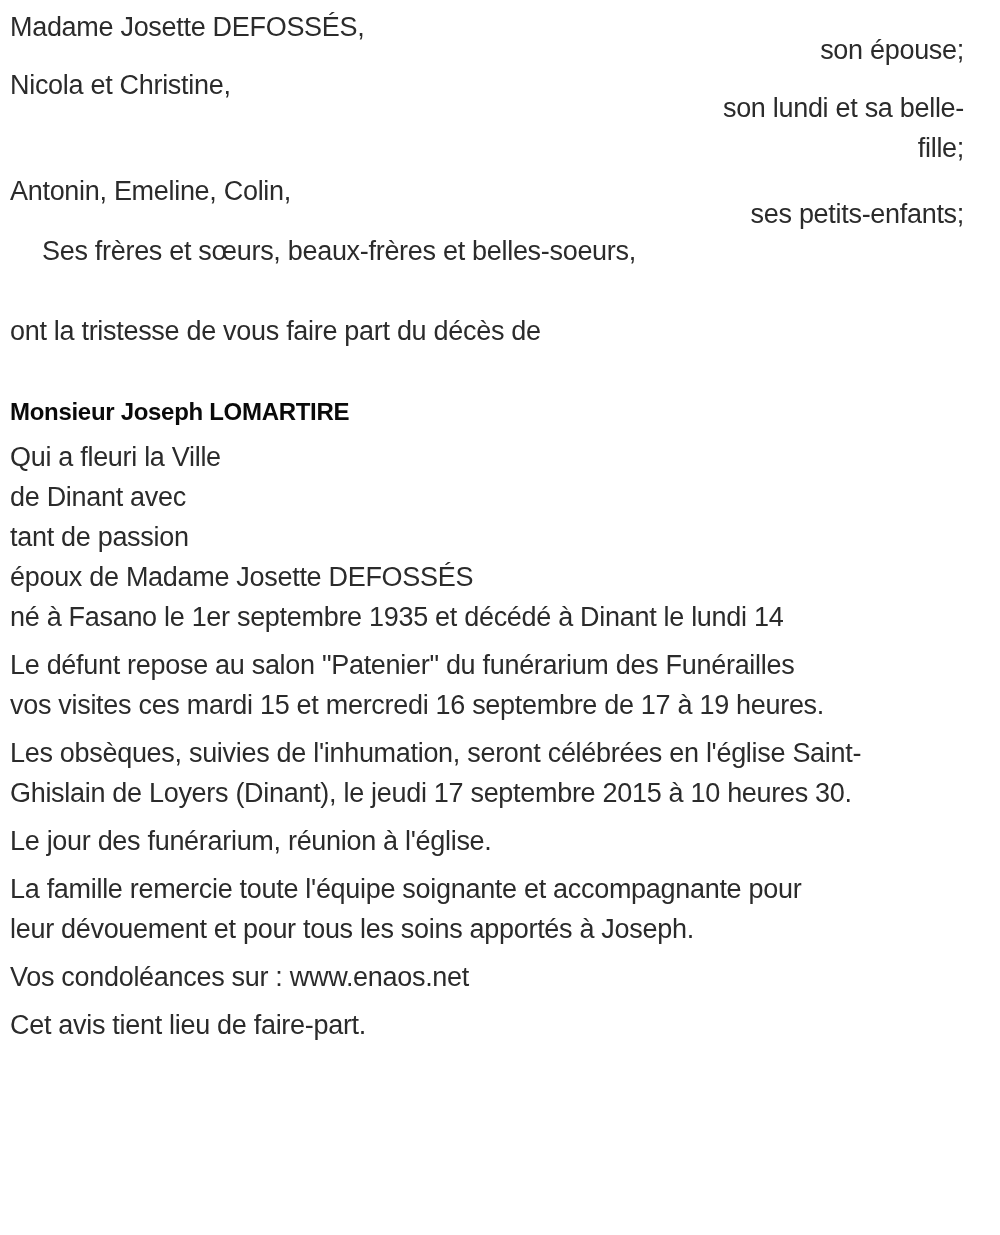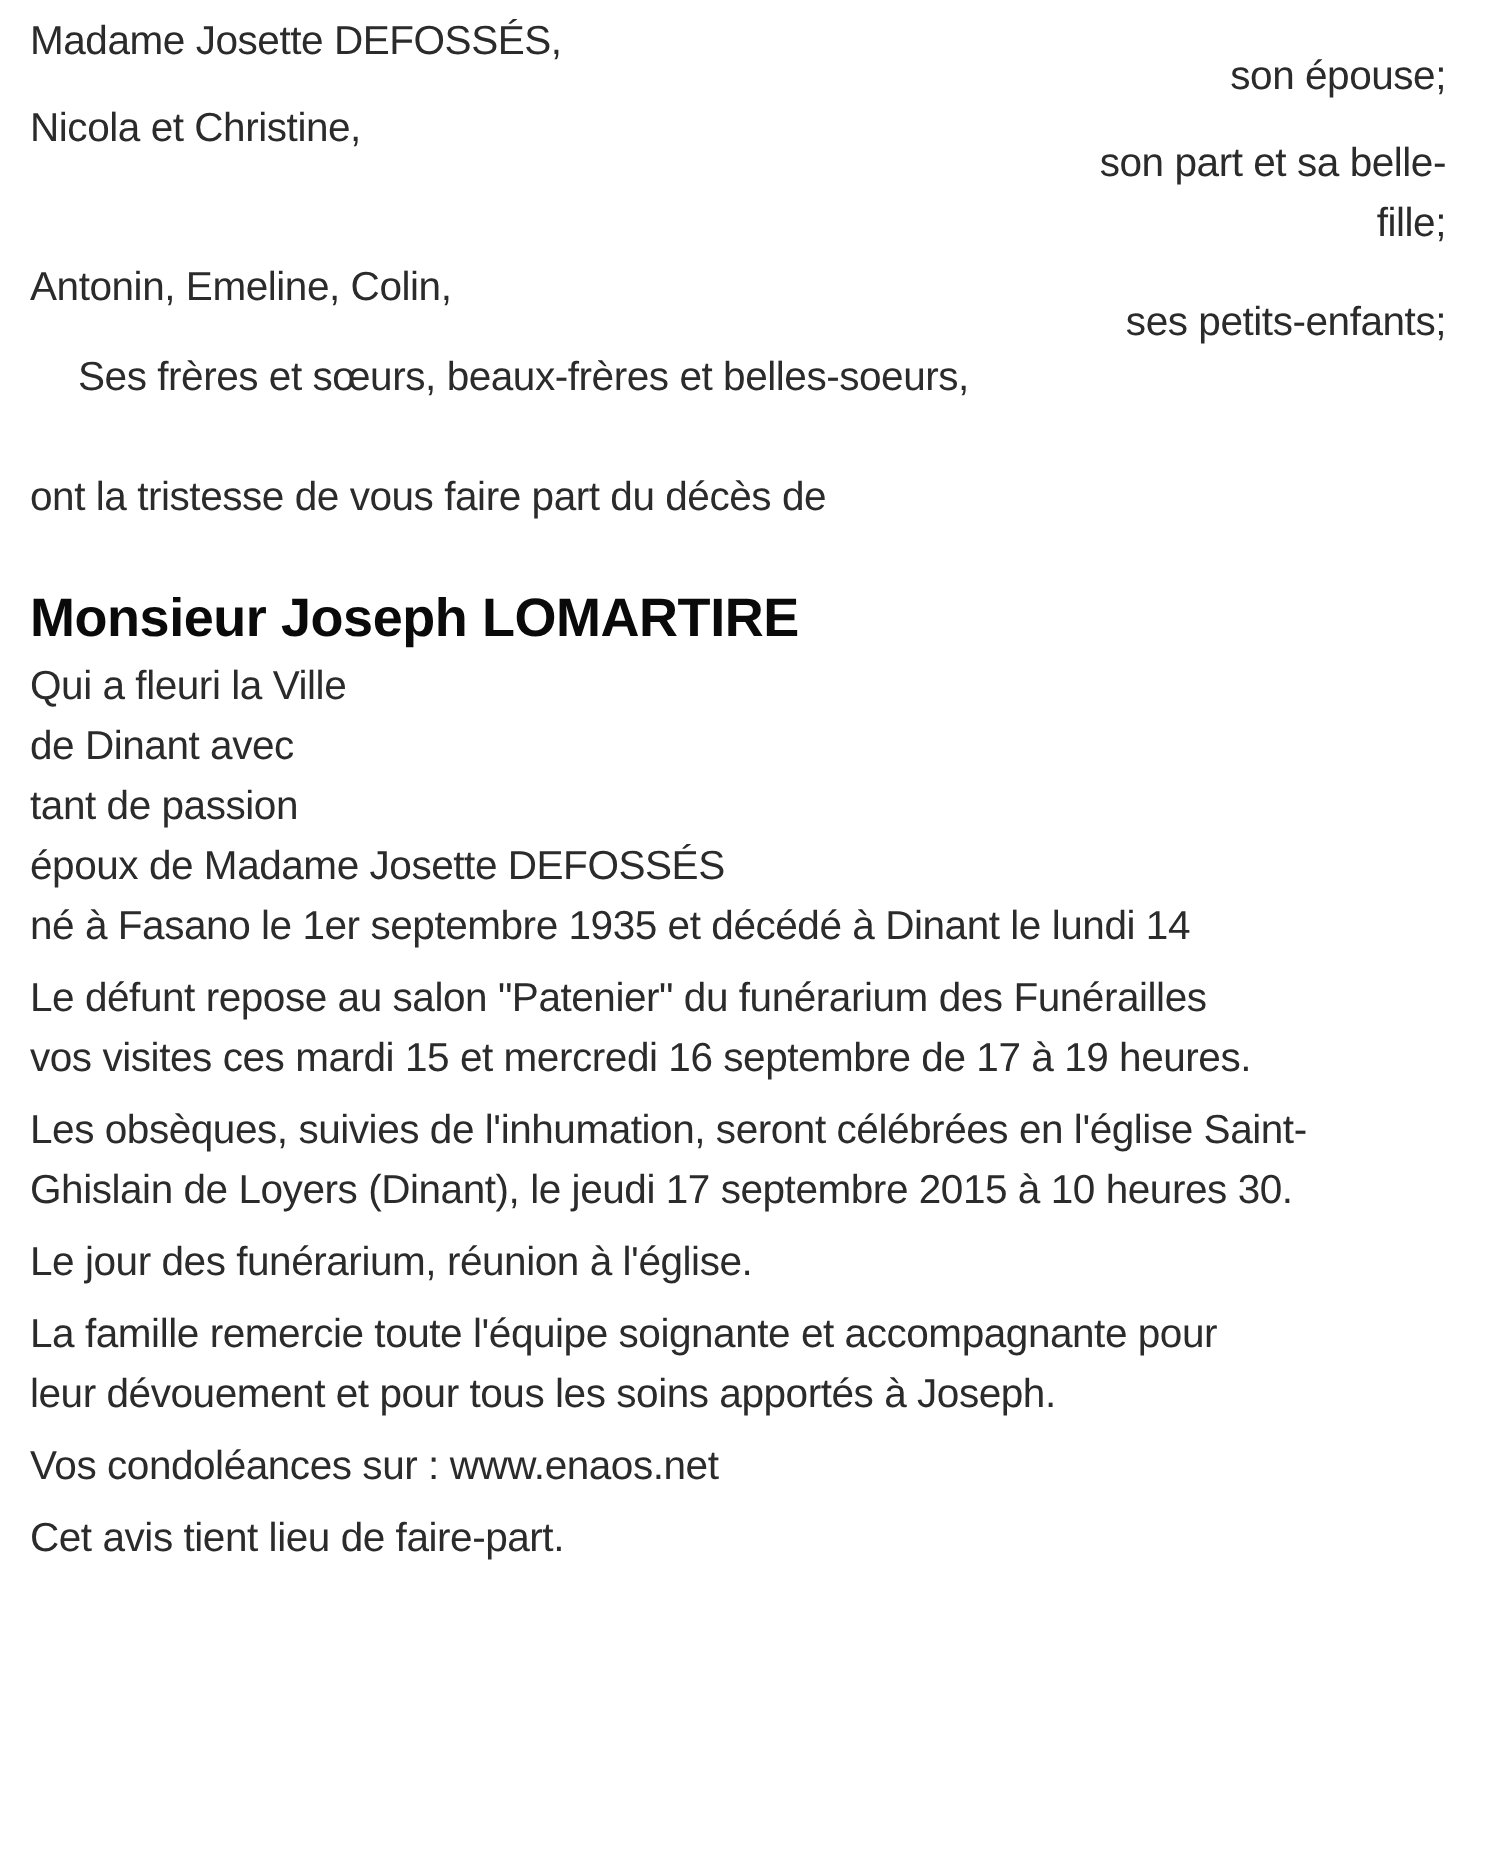--- a/index.html
+++ b/index.html
@@ -11,21 +11,21 @@
   body {
     width: 1000px;
     font-family: "Liberation Sans", sans-serif;
     color: #2b2b2b;
     -webkit-font-smoothing: antialiased;
   }
   .page {
     box-sizing: border-box;
     width: 974px;
     min-height: 1235px;
-    padding: 7px 10px 20px 20px;
+    padding: 7px 10px 20px 10px;
     background: #ffffff;
   }
   
   .name, .closing, p.para, .intro, .tribute, .role {
     font-size: 27px;
     line-height: 40px;
     letter-spacing: -0.3px;
     margin: 0;
   }
   
@@ -41,21 +41,21 @@
     text-align: right;
   }
   .entry-2 { margin-top: -5px; }
   .entry-3 { margin-top: 3px; }
   .closing { margin-top: -3px; margin-left: 32px; }
 
   .intro { margin: 40px 0 36px 0; }
 
   h1.deceased {
     margin: 0;
-    font-size: 36px;
+    font-size: 24px;
     line-height: 50px;
     font-weight: 700;
     letter-spacing: -0.3px;
     color: #0a0a0a;
   }
 
   .tribute { }
   .tribute .line { display: block; }
 
   p.para { margin: 0 0 8px 0; }
@@ -67,21 +67,21 @@
 
 <div class="page">
 
   <section class="family">
     <div class="entry entry-1">
       <div class="name">Madame Josette DEFOSSÉS,</div>
       <div class="role">son épouse;</div>
     </div>
     <div class="entry entry-2">
       <div class="name">Nicola et Christine,</div>
-      <div class="role">son part et sa belle-fille;</div>
+      <div class="role">son lundi et sa belle-fille;</div>
     </div>
     <div class="entry entry-3">
       <div class="name">Antonin, Emeline, Colin,</div>
       <div class="role">ses petits-enfants;</div>
     </div>
     <div class="closing">Ses frères et sœurs, beaux-frères et belles-soeurs,</div>
   </section>
 
   <p class="intro">ont la tristesse de vous faire part du décès de</p>
 

